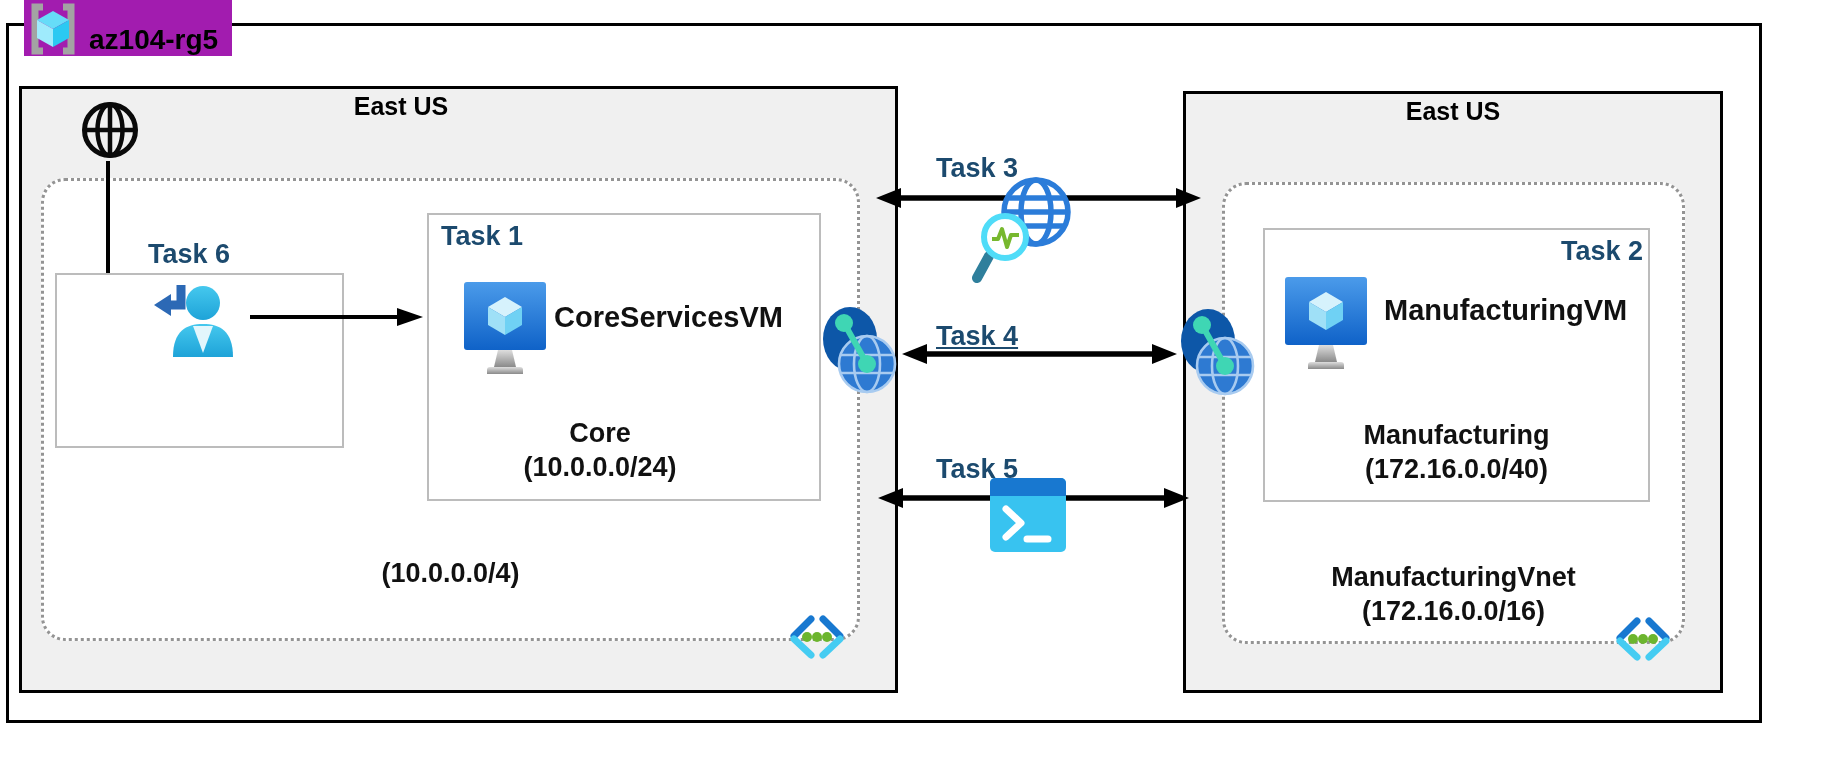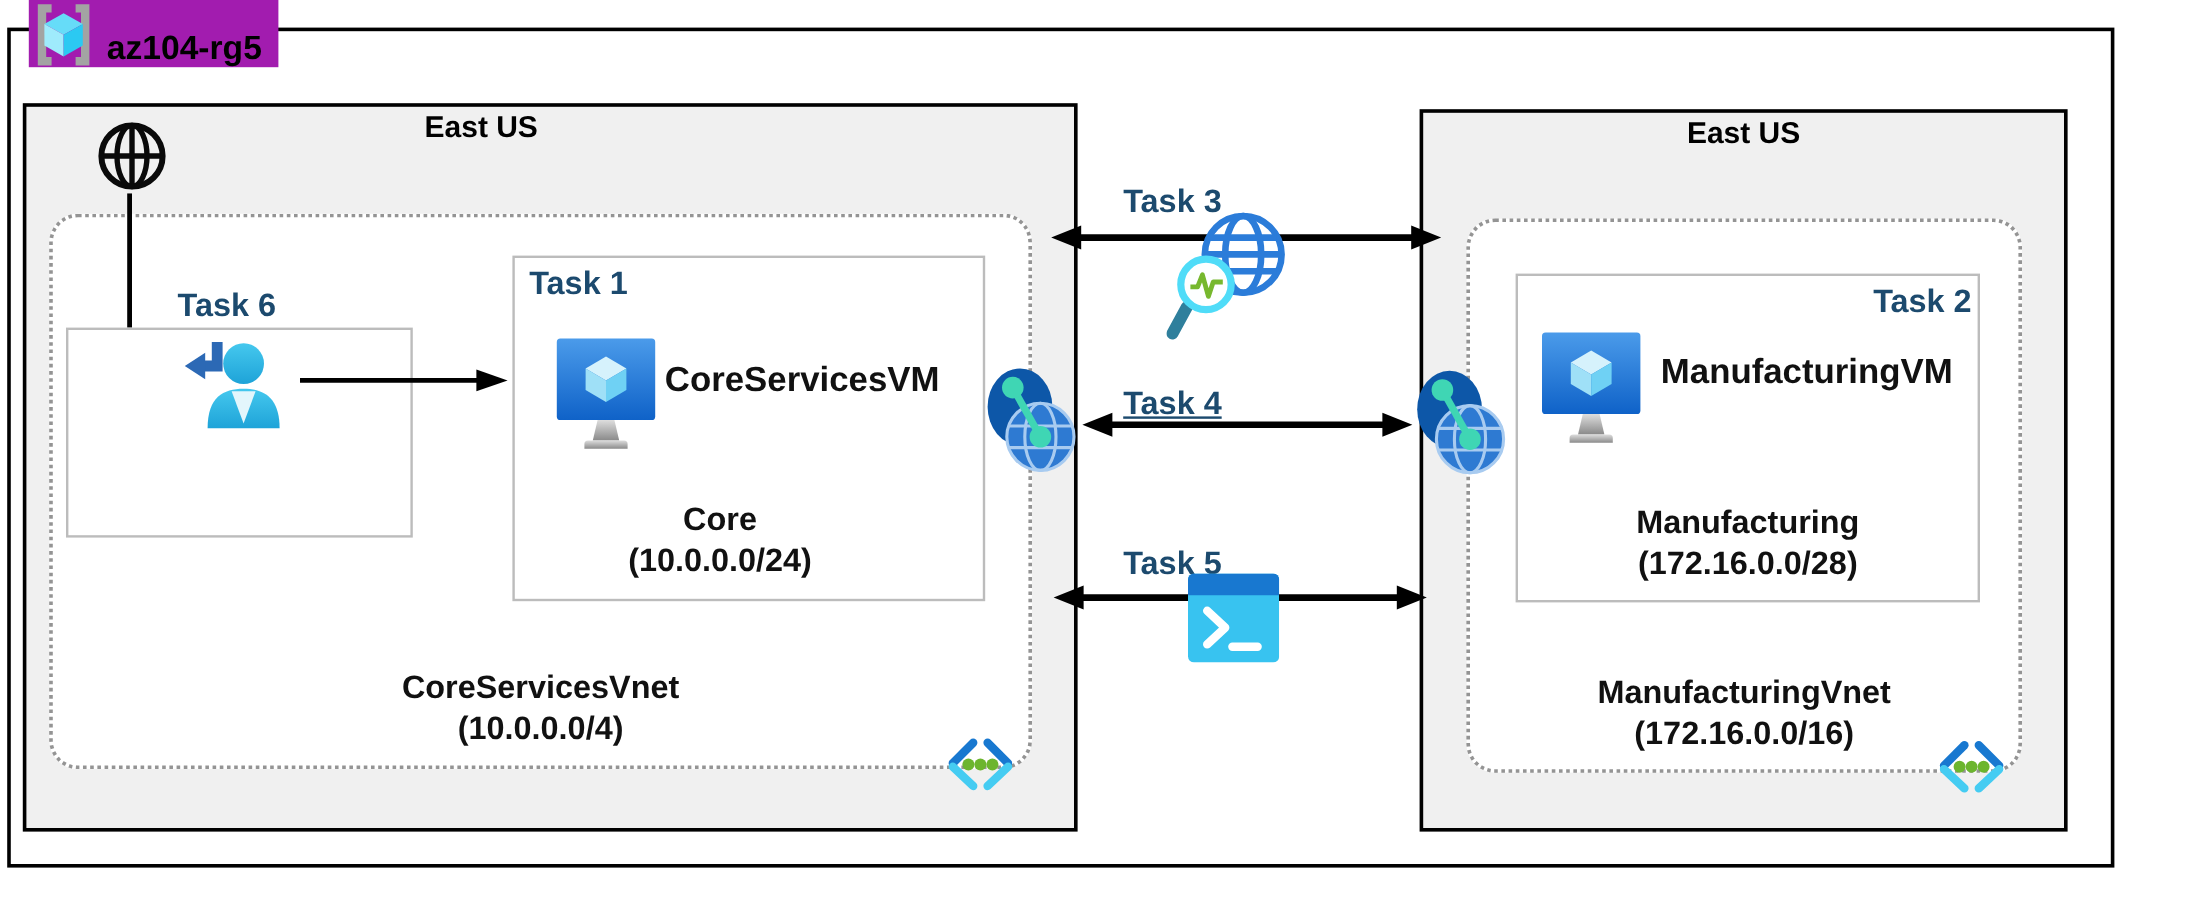--- a/index.html
+++ b/index.html
@@ -127,21 +127,20 @@
       <path d="M27,86 h30 a3,3 0 0 1 3,3 v4 h-36 v-4 a3,3 0 0 1 3,-3 z" fill="url(#vmstand)"></path>
     </svg>
   </div>
   <div class="abs vm-name" style="left:554px;top:301px;">CoreServicesVM</div>
   <div class="abs subnet-label" style="left:403px;top:416px;width:394px;">
     <div>Core</div>
     <div>(10.0.0.0/24)</div>
   </div>
 
   <div class="abs big-label" style="left:41px;top:556px;width:819px;">
-    <div>CoreServicesVnet</div>
     <div>(10.0.0.0/4)</div>
   </div>
   <div class="abs" style="left:786px;top:614px;">
     <svg width="62" height="46" viewBox="0 0 62 46">
       <g stroke-width="7" fill="none" stroke-linecap="round">
         <path d="M25,5 L8,22" stroke="#1878d0"></path>
         <path d="M8,25 L25,41" stroke="#45ccf2"></path>
         <path d="M37,5 L54,22" stroke="#1878d0"></path>
         <path d="M54,25 L37,41" stroke="#45ccf2"></path>
       </g>
@@ -241,21 +240,21 @@
       <polygon points="42,16 59,26 42,36 25,26" fill="#d6f2fc"></polygon>
       <polygon points="25,26 42,36 42,54 25,44" fill="#9fe0f7"></polygon>
       <polygon points="59,26 42,36 42,54 59,44" fill="#6fd1f4"></polygon>
       <polygon points="35,69 49,69 53,86 31,86" fill="url(#vmstand)"></polygon>
       <path d="M27,86 h30 a3,3 0 0 1 3,3 v4 h-36 v-4 a3,3 0 0 1 3,-3 z" fill="url(#vmstand)"></path>
     </svg>
   </div>
   <div class="abs vm-name" style="left:1384px;top:294px;">ManufacturingVM</div>
   <div class="abs subnet-label" style="left:1263px;top:418px;width:387px;">
     <div>Manufacturing</div>
-    <div>(172.16.0.0/28)</div>
+    <div>(172.16.0.0/40)</div>
   </div>
 
   <div class="abs big-label" style="left:1222px;top:560px;width:463px;">
     <div>ManufacturingVnet</div>
     <div>(172.16.0.0/16)</div>
   </div>
   <div class="abs" style="left:1612px;top:616px;">
     <svg width="62" height="46" viewBox="0 0 62 46">
       <g stroke-width="7" fill="none" stroke-linecap="round">
         <path d="M25,5 L8,22" stroke="#1878d0"></path>

